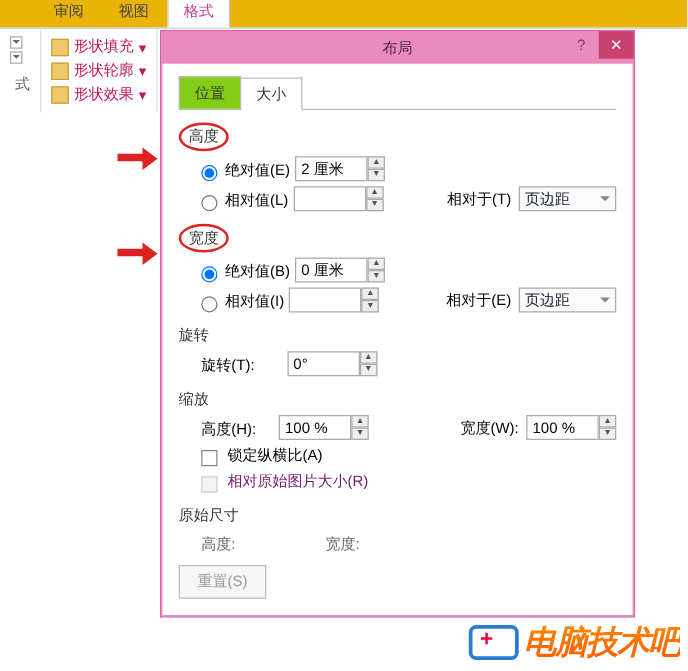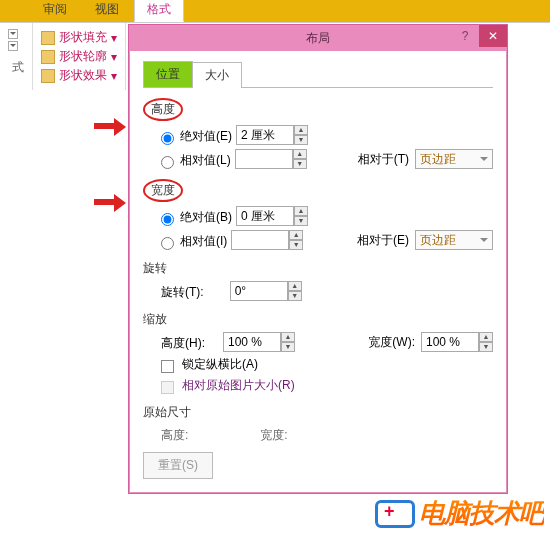--- a/index.html
+++ b/index.html
@@ -31,21 +31,21 @@
 .tab.active { background: #fff; position: relative; top: 1px; }
 .section { margin-top: 10px; }
 .sec-label { color: #333; margin-bottom: 4px; }
 .circled { display: inline-block; border: 2px solid #d22; border-radius: 50%; padding: 1px 6px; }
 .row { display: flex; align-items: flex-end; margin: 4px 0 4px 18px; gap: 4px; }
 .spin { display: flex; }
 .spin input { width: 58px; height: 20px; border: 1px solid #aaa; padding: 0 4px; }
 .spin .btns { display: flex; flex-direction: column; }
 .spin .btns span { width: 14px; height: 10px; border: 1px solid #aaa; background: #eee; font-size: 7px; line-height: 7px; text-align: center; color: #555; }
 .relwrap { margin-left: auto; display: flex; align-items: center; gap: 6px; }
-.sel { width: 78px; height: 20px; border: 1px solid #aaa; background: #fafafa; display: flex; align-items: center; padding: 0 4px; position: relative; color: #a16207; }
+.sel { width: 78px; height: 20px; border: 1px solid #aaa; background: #fafafa; display: flex; align-items: center; padding: 0 4px; position: relative; color: #0f172a; }
 .sel::after { content: ""; position: absolute; right: 4px; top: 7px; border: 4px solid transparent; border-top-color: #888; }
 .cb { width: 13px; height: 13px; border: 1px solid #888; display: inline-block; margin-right: 4px; }
 .cb.dis { border-color: #ccc; background: #f3f3f3; }
 .dim { color: #701a75; }
 .orig { display: flex; gap: 72px; margin: 6px 0 0 18px; color: #666; }
 .btnrow { display: flex; margin-top: 8px; }
 .btn { border: 1px solid #bbb; background: #f7f7f7; padding: 4px 14px; color: #999; }
 .arrow { position: absolute; left: 94px; width: 34px; height: 18px; }
 .arrow::before { content: ""; position: absolute; left: 0; top: 5px; width: 22px; height: 6px; background: #d22; }
 .arrow::after { content: ""; position: absolute; left: 20px; top: 0; border: 9px solid transparent; border-left: 12px solid #d22; }

